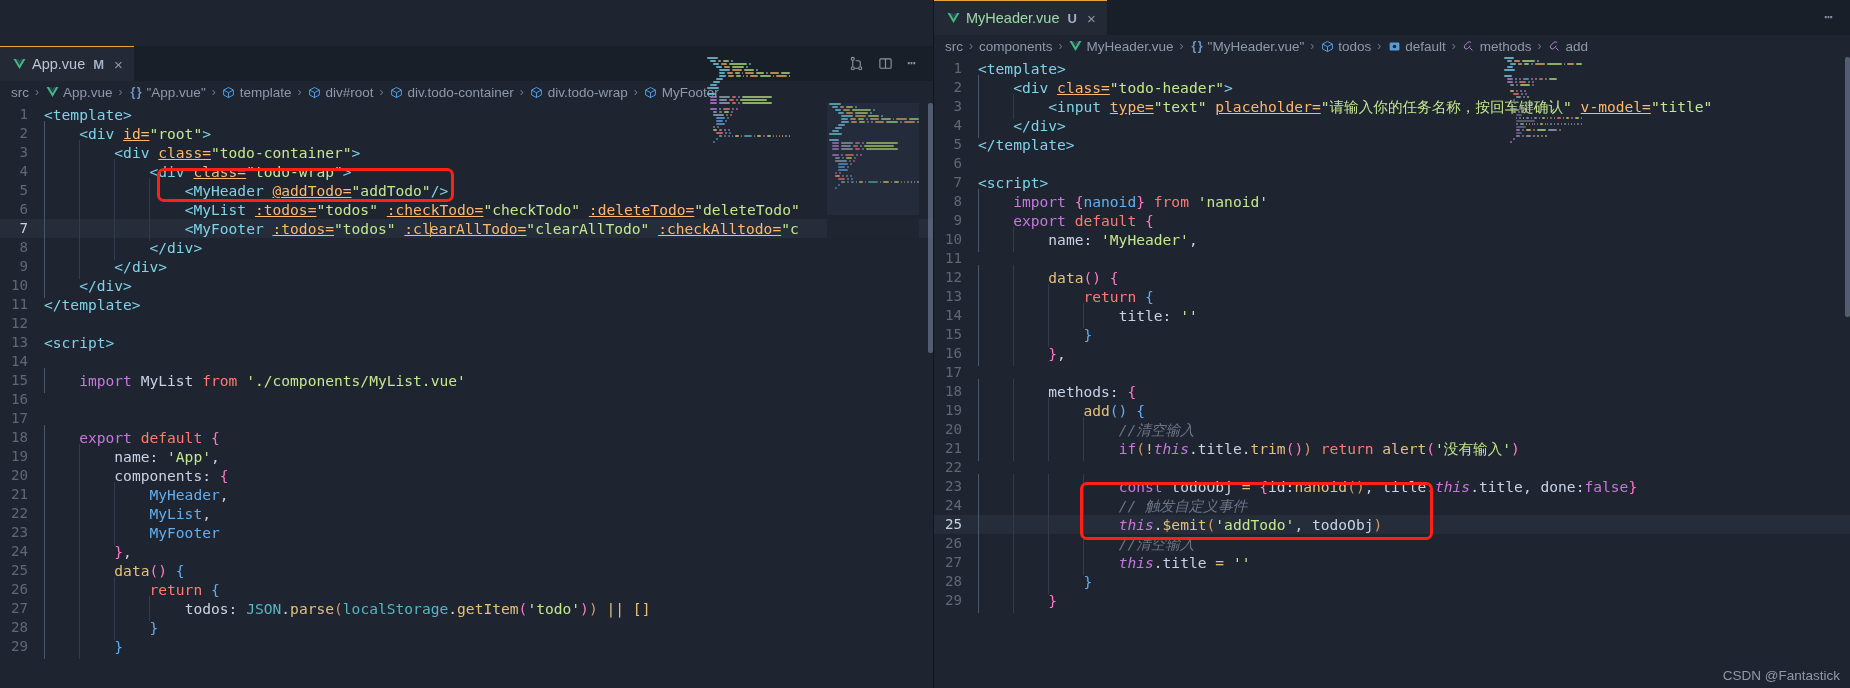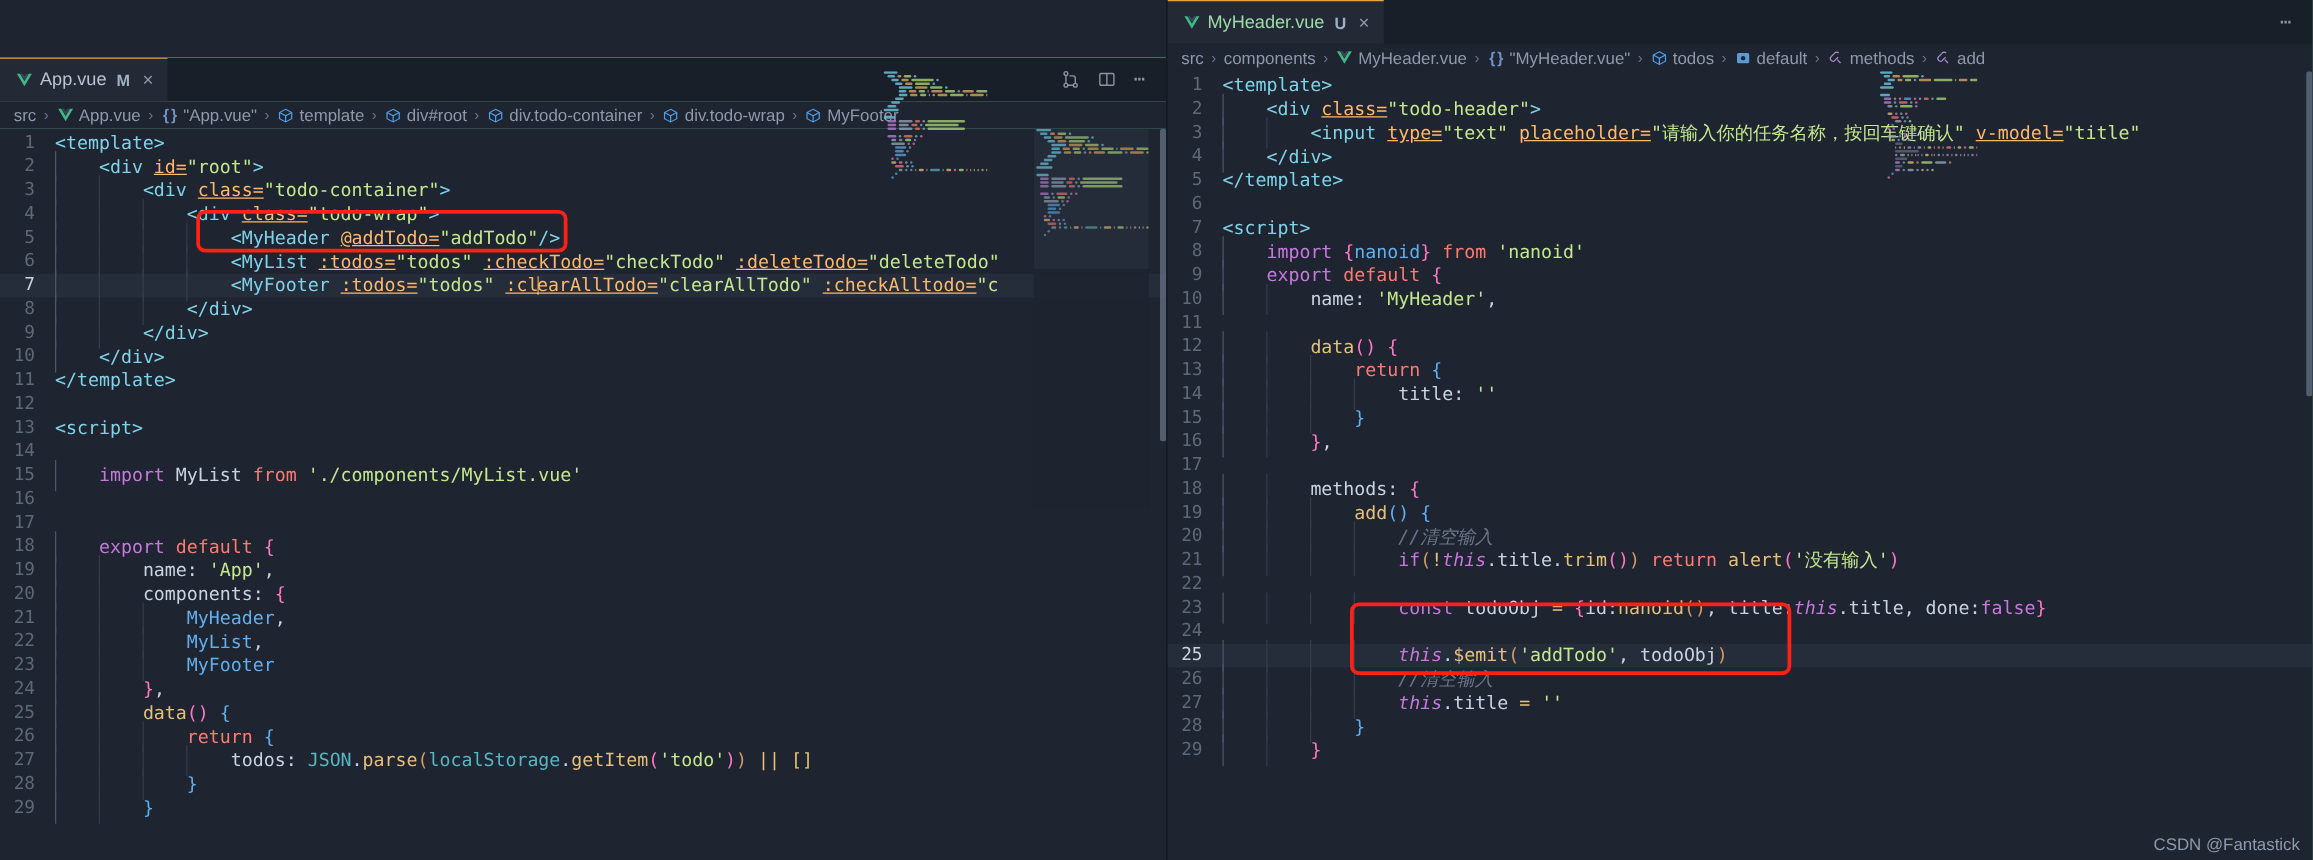--- a/index.html
+++ b/index.html
@@ -543,21 +543,21 @@
           <div class="ln"><span class="num">14</span><span class="code"><span class="g ga">    </span><span class="g">    </span><span class="g">    </span><span class="g">    </span><span class="plain">title</span><span class="punc">: </span><span class="str">''</span></span></div>
           <div class="ln"><span class="num">15</span><span class="code"><span class="g ga">    </span><span class="g">    </span><span class="g">    </span><span class="fn">}</span></span></div>
           <div class="ln"><span class="num">16</span><span class="code"><span class="g ga">    </span><span class="g">    </span><span class="pink">}</span><span class="punc">,</span></span></div>
           <div class="ln"><span class="num">17</span><span class="code"></span></div>
           <div class="ln"><span class="num">18</span><span class="code"><span class="g ga">    </span><span class="g">    </span><span class="plain">methods</span><span class="punc">: </span><span class="pink">{</span></span></div>
           <div class="ln"><span class="num">19</span><span class="code"><span class="g ga">    </span><span class="g">    </span><span class="g">    </span><span class="ylw">add</span><span class="fn">()</span><span class="plain"> </span><span class="fn">{</span></span></div>
           <div class="ln"><span class="num">20</span><span class="code"><span class="g ga">    </span><span class="g">    </span><span class="g">    </span><span class="g">    </span><span class="cmt">//清空输入</span></span></div>
           <div class="ln"><span class="num">21</span><span class="code"><span class="g ga">    </span><span class="g">    </span><span class="g">    </span><span class="g">    </span><span class="kw2">if</span><span class="org">(</span><span class="ylw">!</span><span class="kw2 ital">this</span><span class="punc">.</span><span class="plain">title</span><span class="punc">.</span><span class="ylw">trim</span><span class="pink">()</span><span class="org">)</span><span class="plain"> </span><span class="kw">return</span><span class="plain"> </span><span class="ylw">alert</span><span class="pink">(</span><span class="str">'没有输入'</span><span class="pink">)</span></span></div>
           <div class="ln"><span class="num">22</span></div>
           <div class="ln"><span class="num">23</span><span class="code"><span class="g ga">    </span><span class="g">    </span><span class="g">    </span><span class="g">    </span><span class="kw2">const</span><span class="plain"> todoObj </span><span class="ylw">=</span><span class="plain"> </span><span class="pink">{</span><span class="plain">id</span><span class="punc">:</span><span class="ylw">nanoid</span><span class="org">()</span><span class="punc">, </span><span class="plain">title</span><span class="punc">:</span><span class="kw2 ital">this</span><span class="punc">.</span><span class="plain">title</span><span class="punc">, </span><span class="plain">done</span><span class="punc">:</span><span class="kw2">false</span><span class="pink">}</span></span></div>
-          <div class="ln"><span class="num">24</span></div>
+          <div class="ln"><span class="num">24</span><span class="code"><span class="g ga">    </span><span class="g">    </span><span class="g">    </span><span class="g">    </span><span class="cmt">// 触发自定义事件</span></span></div>
           <div class="ln cur"><span class="num">25</span><span class="code"><span class="g ga">    </span><span class="g">    </span><span class="g">    </span><span class="g">    </span><span class="kw2 ital">this</span><span class="punc">.</span><span class="ylw">$emit</span><span class="org">(</span><span class="str">'addTodo'</span><span class="plain">, todoObj</span><span class="org">)</span></span></div>
           <div class="ln"><span class="num">26</span><span class="code"><span class="g ga">    </span><span class="g">    </span><span class="g">    </span><span class="g">    </span><span class="cmt">//清空输入</span></span></div>
           <div class="ln"><span class="num">27</span><span class="code"><span class="g ga">    </span><span class="g">    </span><span class="g">    </span><span class="g">    </span><span class="kw2 ital">this</span><span class="punc">.</span><span class="plain">title</span><span class="plain"> </span><span class="ylw">=</span><span class="plain"> </span><span class="str">''</span></span></div>
           <div class="ln"><span class="num">28</span><span class="code"><span class="g ga">    </span><span class="g">    </span><span class="g">    </span><span class="fn">}</span></span></div>
           <div class="ln"><span class="num">29</span><span class="code"><span class="g ga">    </span><span class="g">    </span><span class="pink">}</span></span></div>
         </div>
 
       <div class="scrollbar-track">
         <div class="scrollbar-thumb" style="height:260px; top:0;"></div>
       </div>

